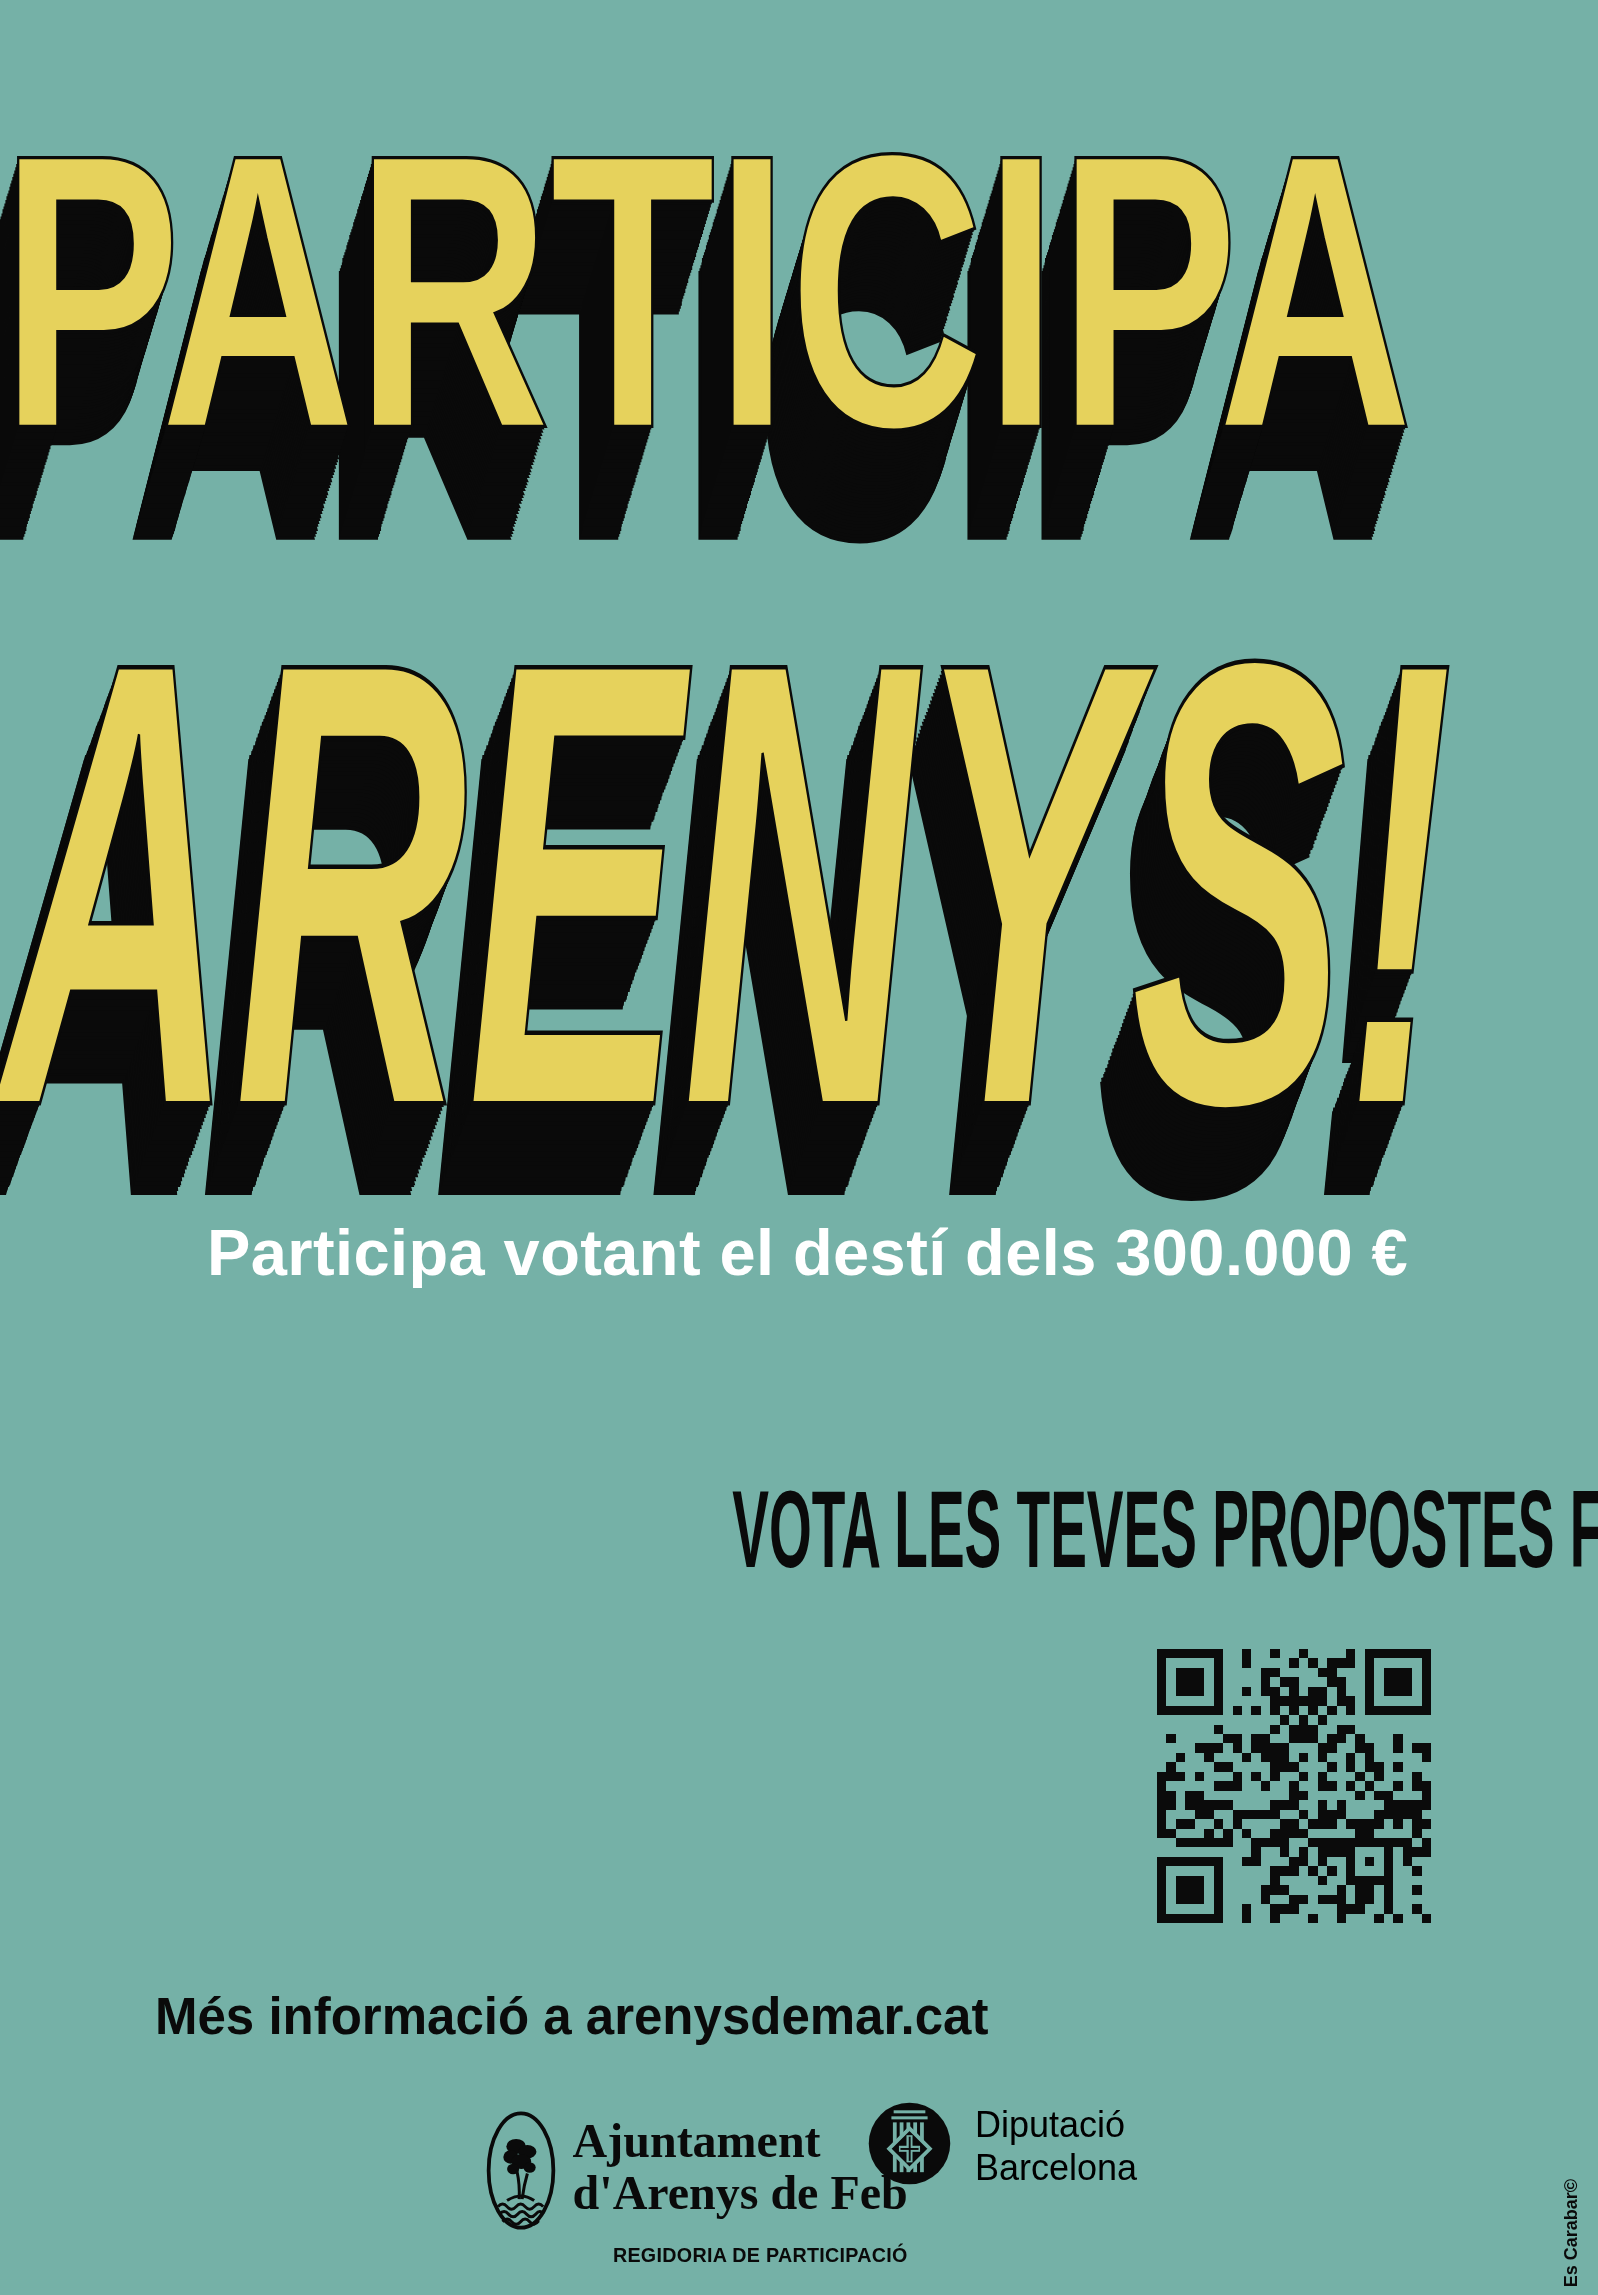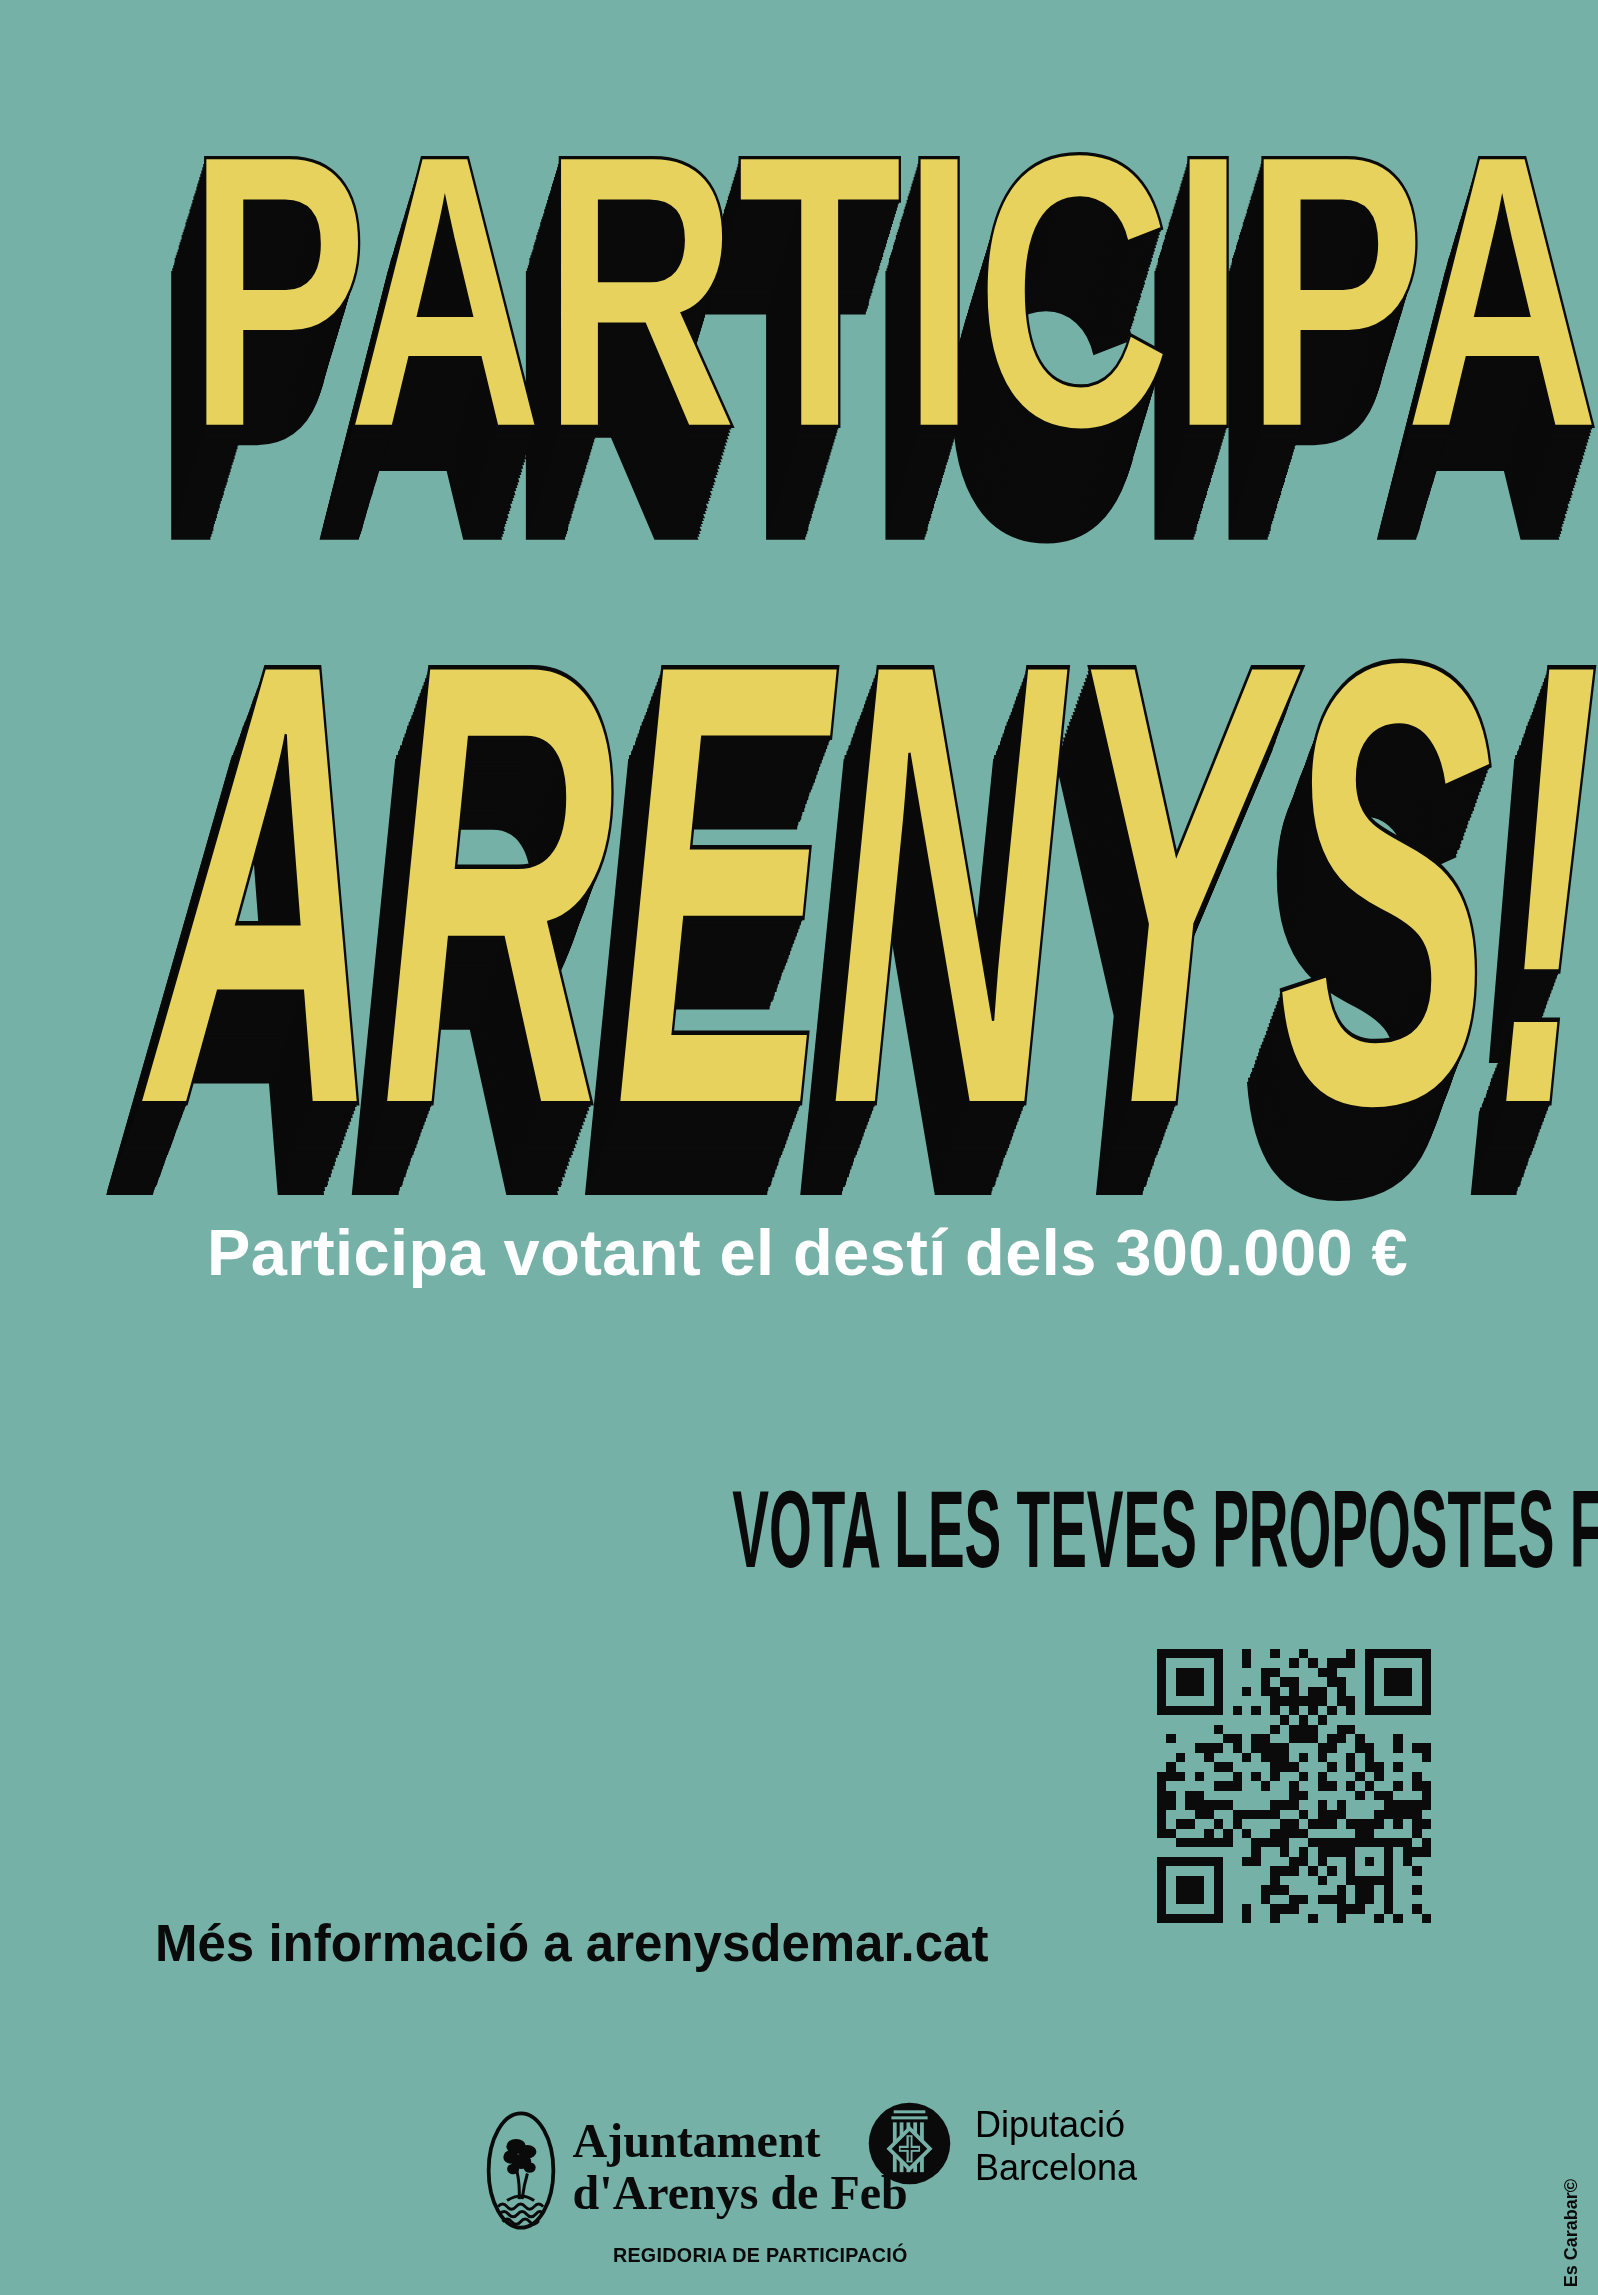--- a/index.html
+++ b/index.html
@@ -4,21 +4,21 @@
 <style>
   html,body{margin:0;padding:0;overflow:hidden;}
   .poster{
     position:relative;
     width:1599px;height:2295px;
     background:#75b1a7;
     overflow:hidden;
     font-family:"Liberation Sans",sans-serif;
   }
   
-  .hwrap{position:absolute;left:0;width:100%;text-align:right;line-height:1;}
+  .hwrap{position:absolute;left:0;width:100%;text-align:left;line-height:1;}
   .h1wrap{top:96px;}
   .h2wrap{top:567px;font-style:italic;}
   .headline{
     display:inline-block;
     font-weight:bold;
     color:#e6d25c;
     white-space:nowrap;
     -webkit-text-stroke:2.3px #0a0a0a;
     transform-origin:top center;
   }
@@ -39,21 +39,21 @@
   }
   
   .bullets{position:absolute;left:155px;top:1653px;color:#ffffff;}
   .bullet{font-size:53px;font-weight:bold;line-height:1.05;white-space:nowrap;}
   .bullet .marker{margin-right:13.6px;}
   .bullet-url{
     font-size:34px;font-weight:bold;line-height:1.05;
     margin:13.6px 0 16.6px 30px;white-space:nowrap;letter-spacing:0.4px;
   }
   .moreinfo{
-    position:absolute;left:155px;top:1914px;
+    position:absolute;left:155px;top:1987px;
     font-size:51px;font-weight:bold;color:#0a0a0a;white-space:nowrap;
   }
   
   .qr{position:absolute;left:1157px;top:1649px;width:274px;height:274px;}
   
   .aj-group{position:absolute;left:486px;top:2110px;display:flex;gap:16.6px;align-items:flex-start;}
   .aj-text{margin-top:4.5px;}
   .aj-serif{
     font-family:"Liberation Serif",serif;font-weight:bold;
     font-size:48px;line-height:1.1;color:#0a0a0a;

